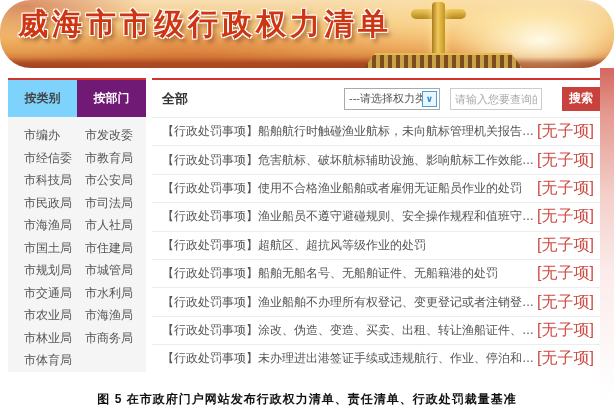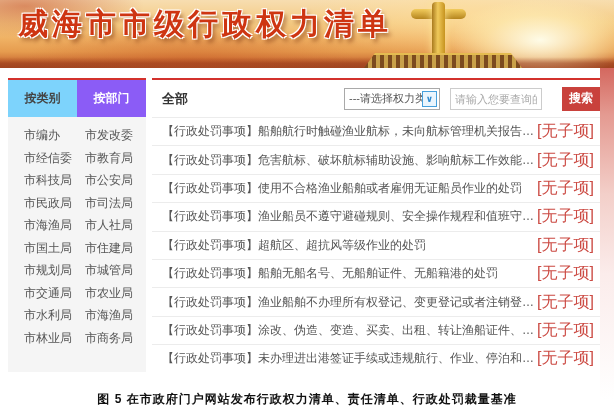--- a/index.html
+++ b/index.html
@@ -13,20 +13,21 @@
   
   .banner {
     position:absolute; left:0; top:0; width:614px; height:68px; overflow:hidden;
     background:
       linear-gradient(180deg, rgba(0,0,0,0) 84%, rgba(140,45,20,.45) 93%, rgba(155,60,28,.55) 100%),
       radial-gradient(ellipse 120px 55px at 540px 40px, rgba(255,255,238,.95), rgba(255,240,185,.55) 45%, rgba(255,240,185,0) 75%),
       radial-gradient(ellipse 220px 60px at 470px 15px, rgba(255,225,160,.65), rgba(255,225,160,0) 75%),
       radial-gradient(ellipse 170px 45px at 25px 6px,  rgba(190,62,28,.50), rgba(190,62,28,0) 70%),
       radial-gradient(ellipse 230px 55px at 190px 62px, rgba(205,98,42,.55), rgba(205,98,42,0) 72%),
       linear-gradient(180deg, #f7ddb0 0%, #f4ca82 34%, #efb062 58%, #e69c4f 76%, #cd7136 90%, #a64e25 100%);
+    border-radius: 31px;
   }
   .banner-title {
     position:absolute; left:18px; top:4px;
     font-size:30px; font-weight:bold; letter-spacing:4px;
     color:#ce3512;
     text-shadow:
       -1px -1px 0 #fff, 1px -1px 0 #fff, -1px 1px 0 #fff, 1px 1px 0 #fff,
       3px 4px 4px rgba(110,35,5,.55);
   }
   .monument { position:absolute; right:88px; top:0; width:170px; height:68px; }
@@ -56,21 +57,21 @@
   .sidebar {
     position:absolute; left:8px; top:78px; width:138px; height:294px;
     border-top:2px solid #d3312c; background:#f5f5f5;
   }
   .tabs { display:flex; height:37px; }
   .tab {
     flex:1; display:flex; align-items:center; justify-content:center;
     font-size:12px; font-weight:bold; cursor:pointer;
   }
   .tab.inactive { background:#7dd3fc; color:#444; }
-  .tab.active   { background:#8b5cf6; color:#ffffff; }
+  .tab.active   { background:#701a75; color:#ffffff; }
   .dept-grid {
     display:grid; grid-template-columns:1fr 1fr; padding:7px 0 0 16px;
   }
   .dept {
     height:22.5px; line-height:22.5px; font-size:12px; color:#555;
     white-space:nowrap; overflow:hidden; cursor:pointer;
   }
 
   
   .main {
@@ -146,25 +147,26 @@
     <span class="dept">市公安局</span>
     <span class="dept">市民政局</span>
     <span class="dept">市司法局</span>
     <span class="dept">市海渔局</span>
     <span class="dept">市人社局</span>
     <span class="dept">市国土局</span>
     <span class="dept">市住建局</span>
     <span class="dept">市规划局</span>
     <span class="dept">市城管局</span>
     <span class="dept">市交通局</span>
+    <span class="dept">市水利局</span>
     <span class="dept">市农业局</span>
-    <span class="dept">市水利局</span>
     <span class="dept">市海渔局</span>
     <span class="dept">市林业局</span>
     <span class="dept">市商务局</span>
+    <span class="dept">市体育局</span>
   </div>
 </div>
 
 <div class="main">
   <div class="main-header">
     <span class="main-title">全部</span>
     <span class="spacer"></span>
     <div class="power-select">
       <span class="sel-text">---请选择权力类型---</span>
       <span class="sel-arrow">∨</span>

